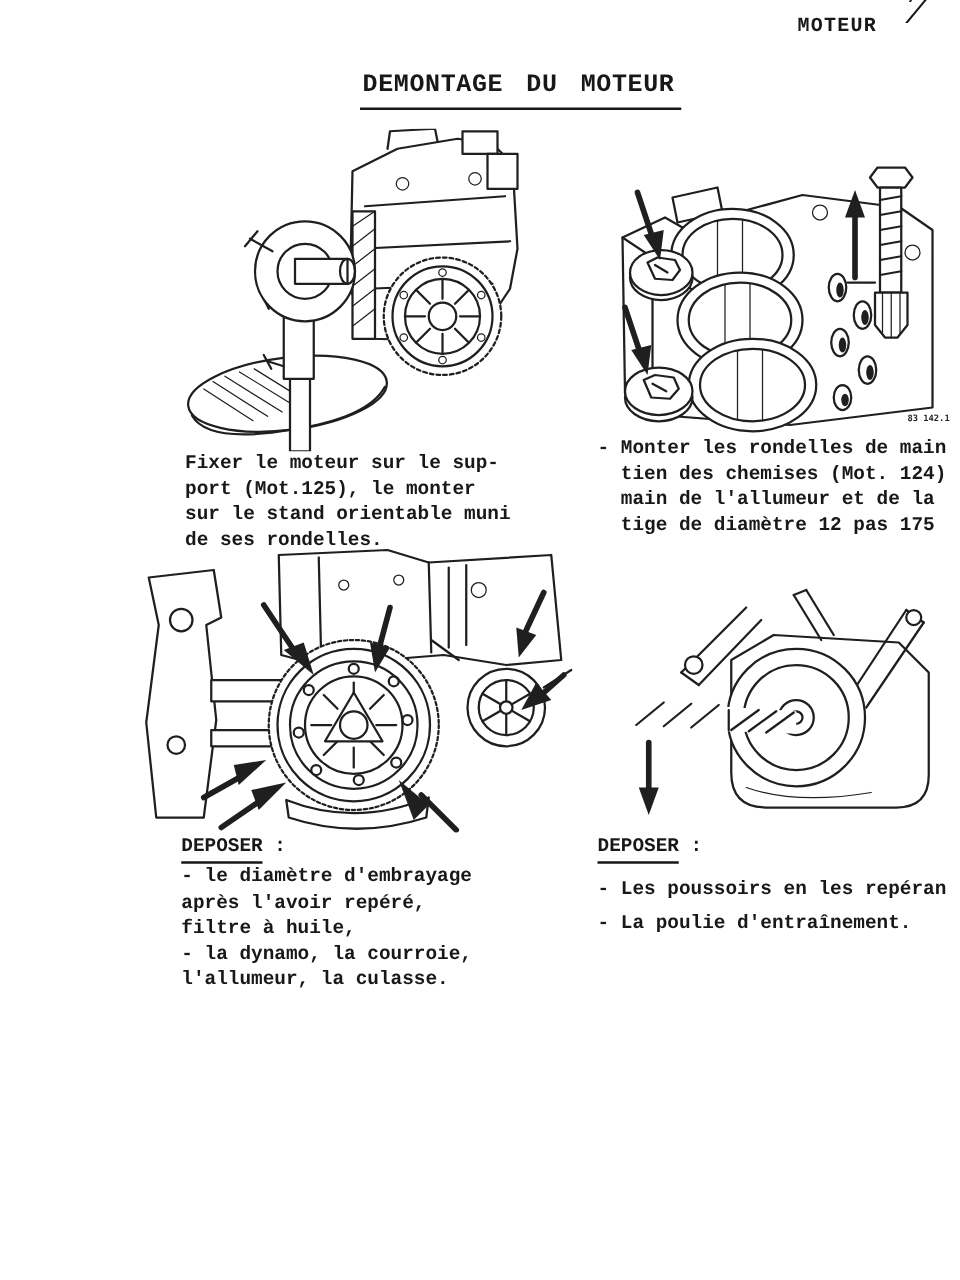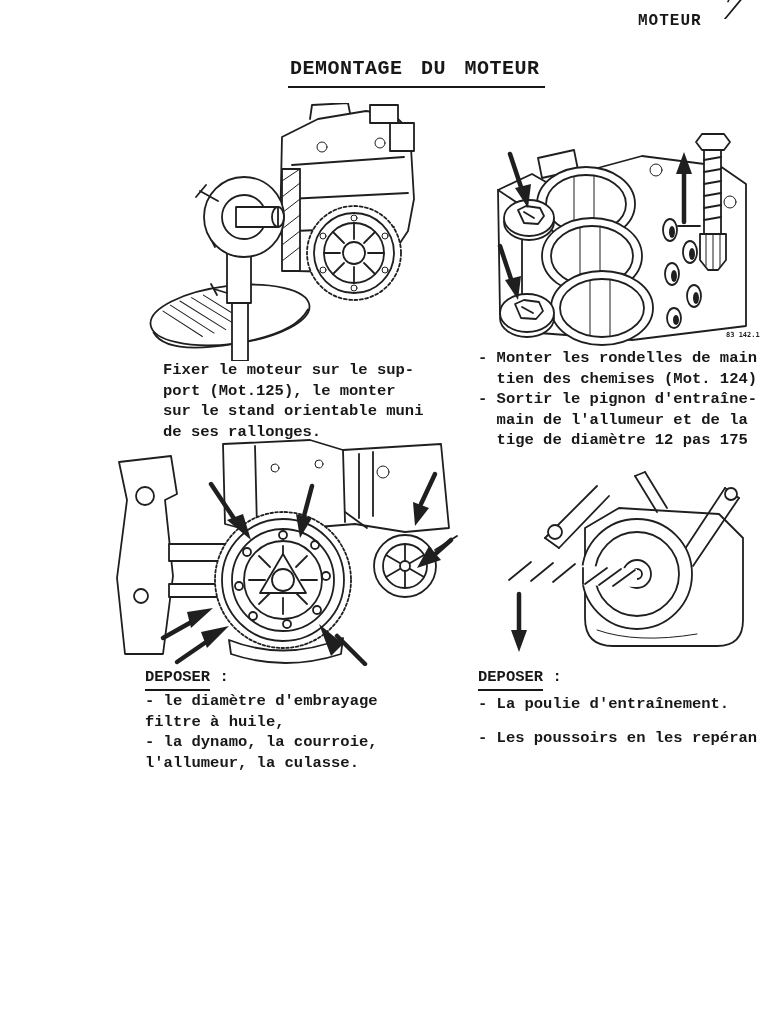--- a/index.html
+++ b/index.html
@@ -171,31 +171,30 @@
       <ellipse class="fw" cx="212" cy="166" rx="7" ry="11"></ellipse>
         <ellipse class="dk" cx="214" cy="168" rx="3" ry="6"></ellipse>
       <ellipse class="fw" cx="192" cy="188" rx="7" ry="10"></ellipse>
         <ellipse class="dk" cx="194" cy="190" rx="3" ry="5"></ellipse>
       <circle class="thin" cx="174" cy="40" r="6"></circle>
         <circle class="thin" cx="248" cy="72" r="6"></circle>
     </g>
     <text x="244" y="207" font-size="7">83 142.1</text>
   </svg>
 
-  <div class="tblock" style="left:163px;top:360px">
+  <div class="tblock" style="left:148px;top:360px">
     <div class="ln">Fixer le moteur sur le sup-</div>
     <div class="ln">port (Mot.125), le monter</div>
     <div class="ln">sur le stand orientable muni</div>
-    <div class="ln">de ses rallonges.</div>
+    <div class="ln">de ses rondelles.</div>
   </div>
 
   <div class="tblock" style="left:478px;top:348px">
     <div class="ln">- Monter les rondelles de main</div>
     <div class="ln">  tien des chemises (Mot. 124)</div>
-    <div class="ln">- Sortir le pignon d'entraîne-</div>
     <div class="ln">  main de l'allumeur et de la</div>
     <div class="ln">  tige de diamètre 12 pas 175</div>
   </div>
 
   <svg class="fig" style="left:105px;top:428px" width="356" height="238" viewBox="0 0 356 238">
 
     <path class="fw" d="M14 34 L66 28 L72 66 L60 72 L68 148 L58 226 L20 226 L12 150 L22 72 Z"></path>
     <circle cx="40" cy="68" r="9"></circle>
       <circle cx="36" cy="168" r="7"></circle>
     <rect class="fw" x="64" y="116" width="62" height="17"></rect>
@@ -297,24 +296,25 @@
     </g>
     <line x1="96" y1="98" x2="96" y2="114"></line>
 
     <line class="thick" x1="32" y1="124" x2="32" y2="162"></line>
     <polygon class="dk" points="24,160 40,160 32,182"></polygon>
   </svg>
 
   <div class="tblock" style="left:145px;top:666px">
     <div class="dep-h"><span class="u">DEPOSER</span><span class="ln" style="display:inline"> :</span></div>
     <div class="ln">- le diamètre d'embrayage</div>
+    <div class="ln">après l'avoir repéré,</div>
     <div class="ln">filtre à huile,</div>
     <div class="ln">- la dynamo, la courroie,</div>
     <div class="ln">l'allumeur, la culasse.</div>
   </div>
 
   <div class="tblock sp27" style="left:478px;top:664px">
     <div class="dep-h"><span class="u">DEPOSER</span><span class="ln" style="display:inline"> :</span></div>
+    <div class="ln" style="margin-top:7px">- Les poussoirs en les repéran</div>
     <div class="ln">- La poulie d'entraînement.</div>
-    <div class="ln" style="margin-top:7px">- Les poussoirs en les repéran</div>
   </div>
 
 </div>
 
 </body></html>

